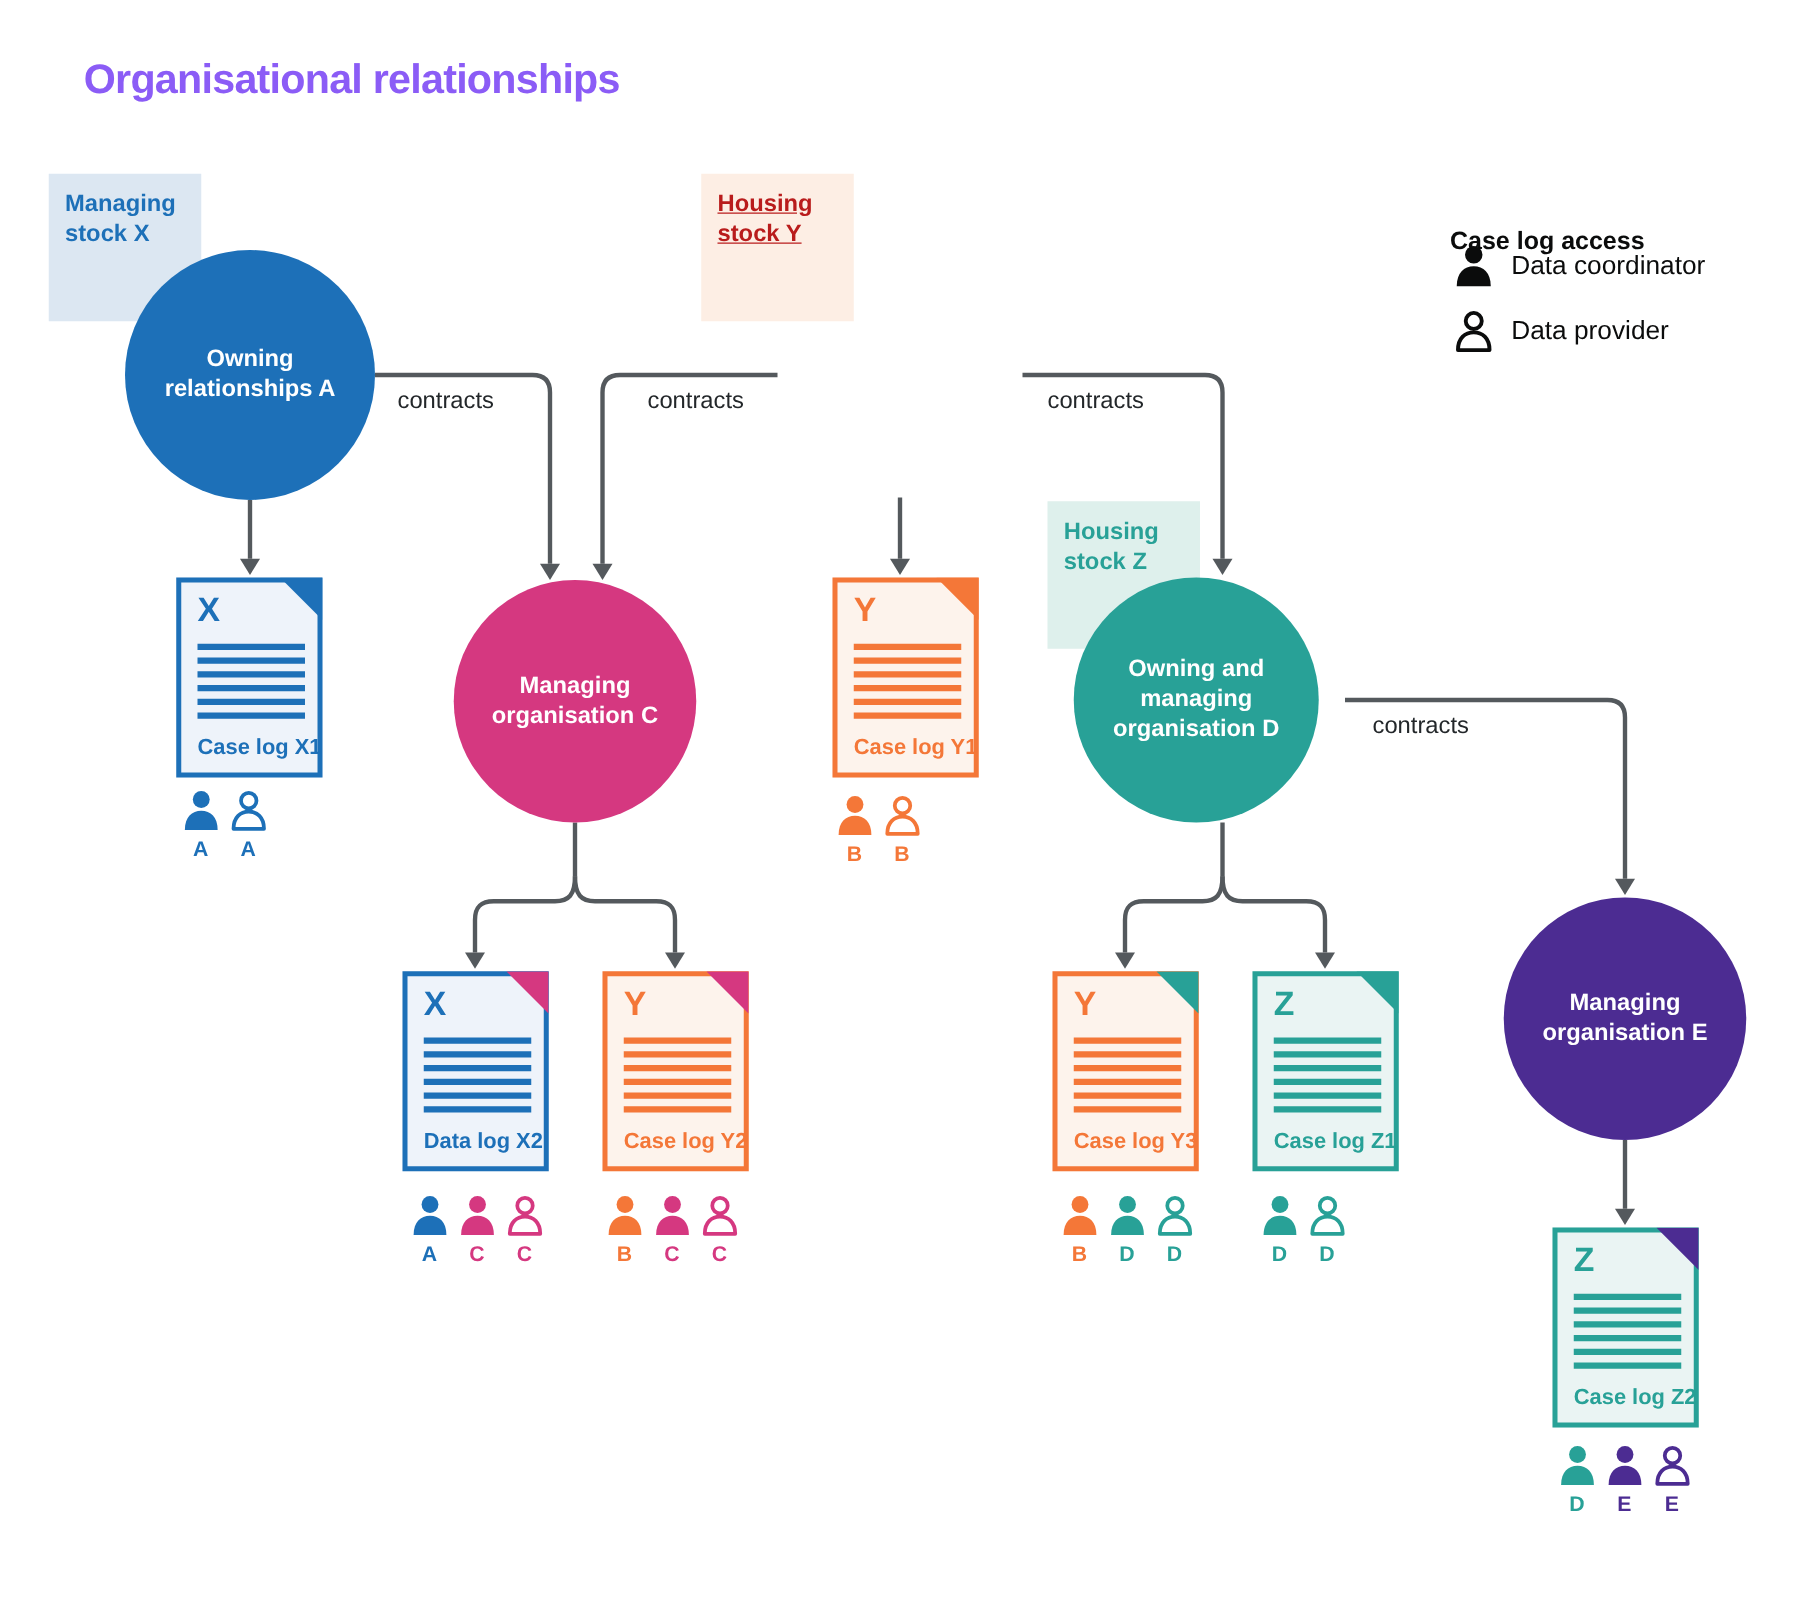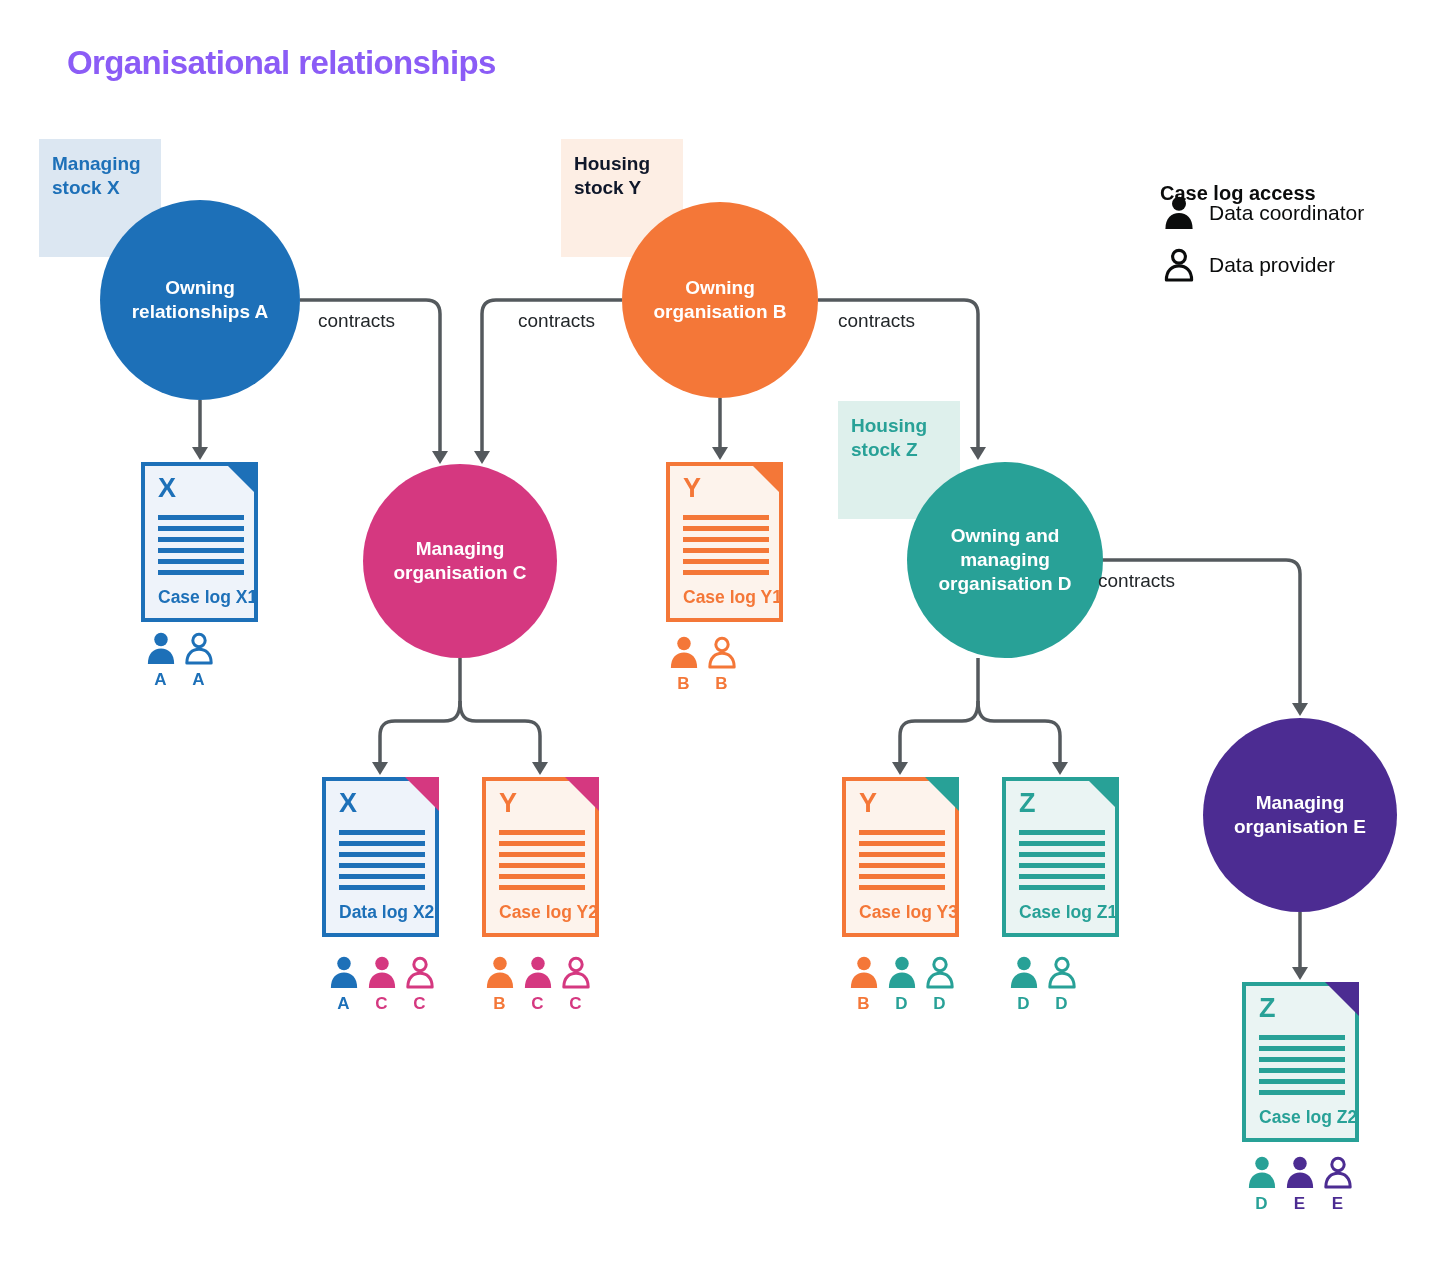--- a/index.html
+++ b/index.html
@@ -5,21 +5,21 @@
   html,body { margin:0; padding:0; background:#ffffff; }
   body { width:1440px; height:1280px; font-family:"Liberation Sans", sans-serif; }
   .canvas { position:relative; width:1440px; height:1280px; background:#fff; overflow:hidden; }
   .abs { position:absolute; }
 
   .title { left:42px; top:44px; font-size:33px; font-weight:bold; color:#8b5cf6; letter-spacing:-0.6px;margin-left:25px; }
 
   .stock { width:122px; height:118px; box-sizing:border-box; padding:13px 10px 0 13px;
            font-size:19px; font-weight:bold; line-height:1.28; white-space:pre-line; }
   .stock-x { background:#dce7f2; color:#1d70b8; }
-  .stock-y { background:#fdeee4; color:#0f172a; }
+  .stock-y { background:#fdeee4; color:#b91c1c;text-decoration:underline; }
   .stock-z { background:#def0ec; color:#28a197; }
 
   .circle { border-radius:50%; display:flex; align-items:center; justify-content:center;
             text-align:center; color:#ffffff; font-weight:bold; font-size:19px; line-height:1.27; }
   .circle .inner { width:158px; }
   .bg-blue   { background:#1d70b8; }
   .bg-orange { background:#f47738; }
   .bg-pink   { background:#d53880; }
   .bg-teal   { background:#28a197; }
   .bg-purple { background:#4c2c92; }
@@ -96,27 +96,24 @@
 
   <div class="abs title">Organisational relationships</div>
 
   <div class="abs stock stock-x" style="left:39px; top:139px;">Managing stock X</div>
   <div class="abs stock stock-y" style="left:561px; top:139px;">Housing stock Y</div>
   <div class="abs stock stock-z" style="left:838px; top:401px;">Housing stock Z</div>
 
   <div class="abs circle bg-blue" style="left:100px; top:200px; width:200px; height:200px;">
     <div class="inner">Owning relationships A</div>
   </div>
-  <div class="abs circle bg-orange" style="left:622px; top:202px; width:196px; height:196px;">
-    <div class="inner">Owning organisation B</div>
-  </div>
   <div class="abs circle bg-pink" style="left:363px; top:464px; width:194px; height:194px;">
     <div class="inner">Managing organisation C</div>
   </div>
-  <div class="abs circle bg-teal" style="left:907px; top:462px; width:196px; height:196px;">
+  <div class="abs circle bg-teal" style="left:859px; top:462px; width:196px; height:196px;">
     <div class="inner">Owning and managing organisation D</div>
   </div>
   <div class="abs circle bg-purple" style="left:1203px; top:718px; width:194px; height:194px;">
     <div class="inner">Managing organisation E</div>
   </div>
 
   <div class="abs contract-label" style="left:318px; top:310px;">contracts</div>
   <div class="abs contract-label" style="left:518px; top:310px;">contracts</div>
   <div class="abs contract-label" style="left:838px; top:310px;">contracts</div>
   <div class="abs contract-label" style="left:1098px; top:570px;">contracts</div>

